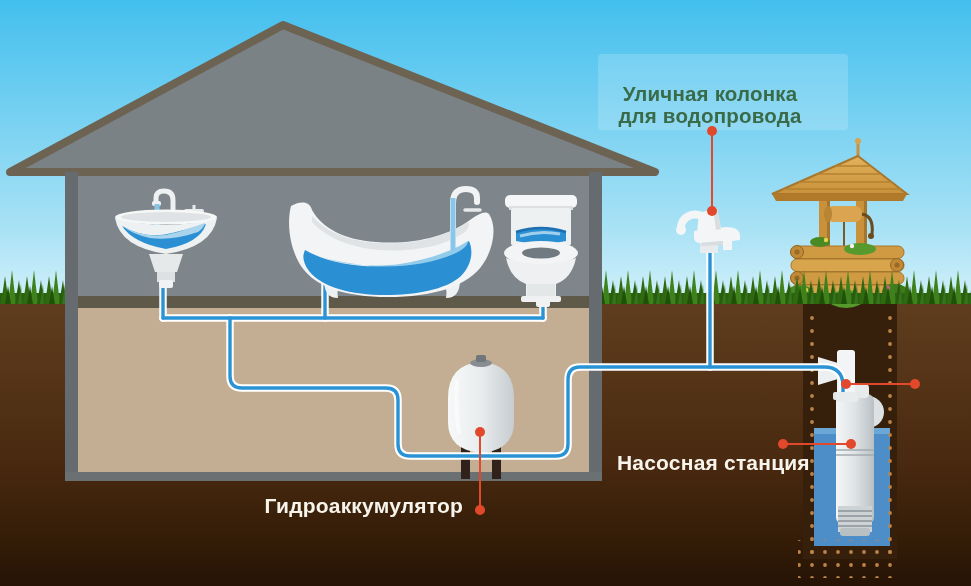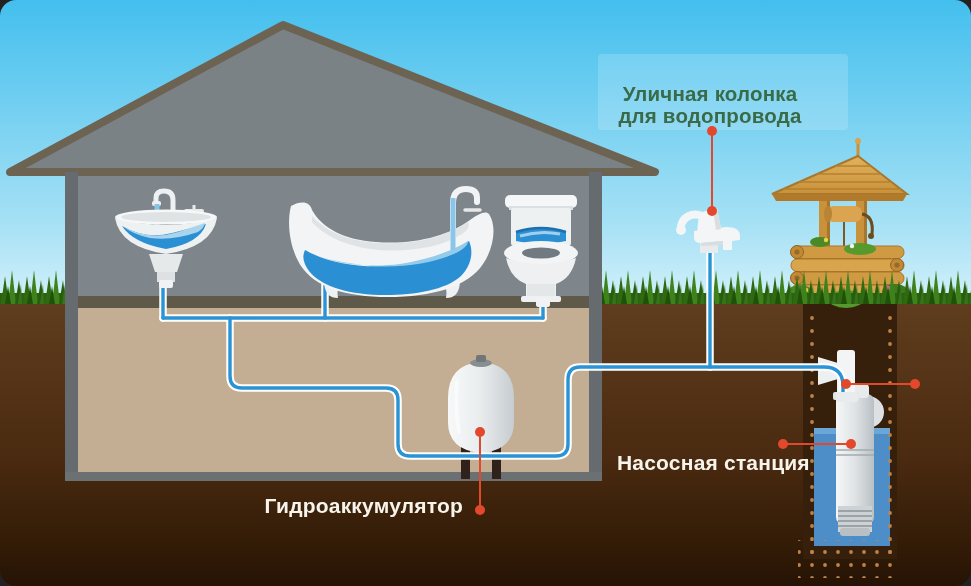--- a/index.html
+++ b/index.html
@@ -1,16 +1,16 @@
 <!DOCTYPE html>
 <html><head>
 <meta charset="utf-8">
 <style>
   html,body{margin:0;padding:0;background:#222;}
-  #stage{position:relative;width:971px;height:586px;overflow:hidden;margin:0 auto;border-radius:16px;}
+  #stage{position:relative;width:971px;height:586px;overflow:hidden;margin:0 auto;}
   svg{display:block;}
   .lbl{font-family:"Liberation Sans","DejaVu Sans",sans-serif;font-weight:bold;letter-spacing:.2px;}
   .lbl-green{font-size:20.5px;}
   .lbl-white{font-size:21px;}
   .pipeW path{stroke:#ffffff;stroke-width:7.5;fill:none;stroke-linecap:round;stroke-linejoin:round;}
   .pipeB path{stroke-width:3.4;fill:none;stroke-linecap:round;stroke-linejoin:round;}
   .callout-lines line{stroke-width:2;}
   .callout-dots circle{stroke:none;}
 </style>
 </head>

